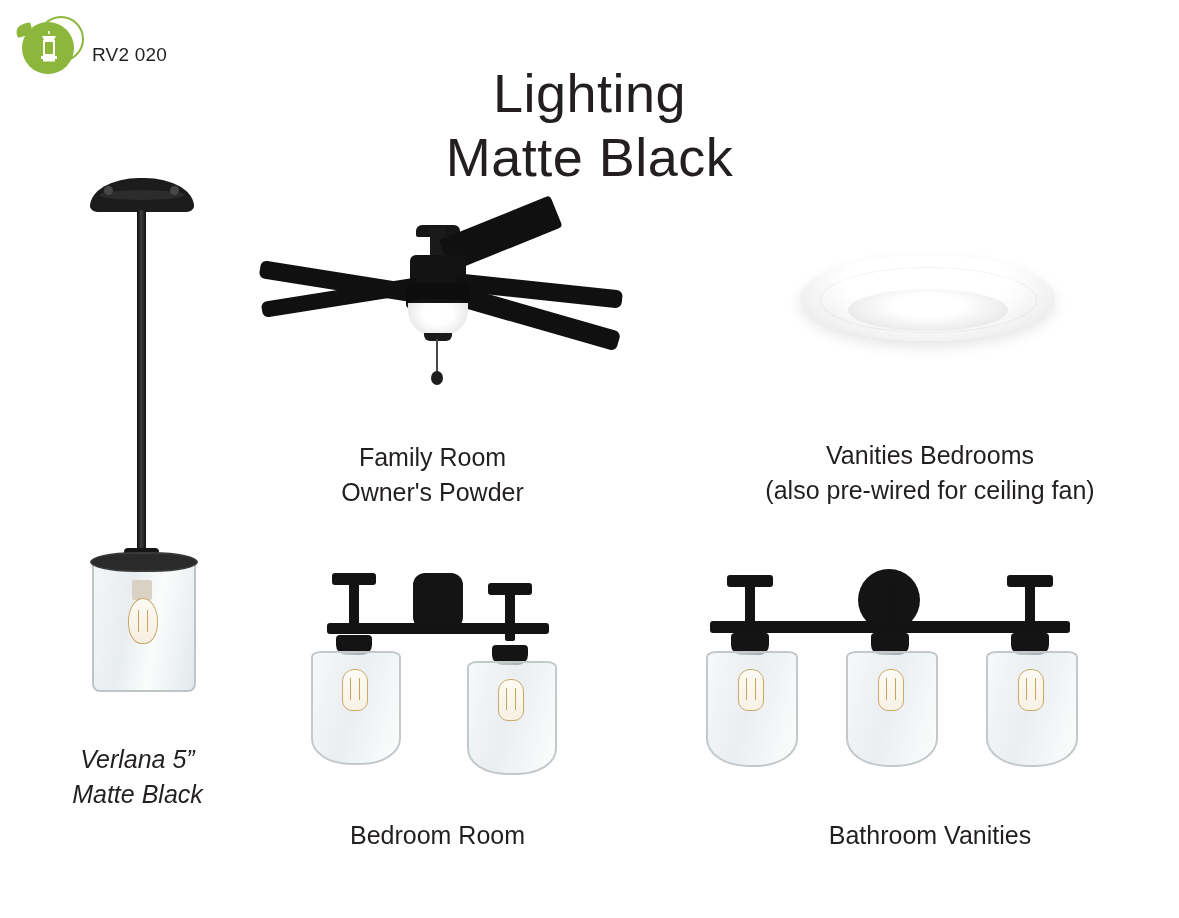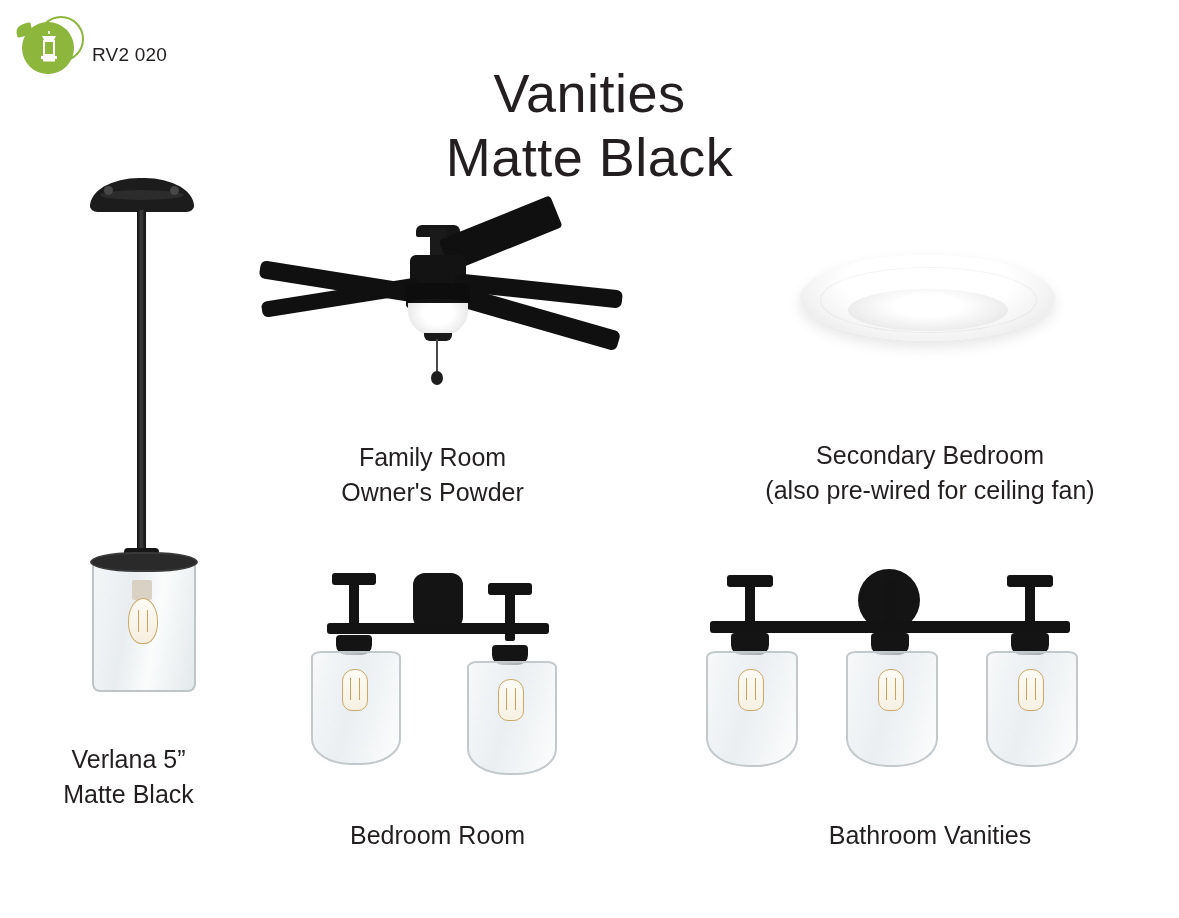--- a/index.html
+++ b/index.html
@@ -328,37 +328,37 @@
       <rect x="7" y="12" width="8" height="12" fill="#8cb63c"></rect>
       <rect x="3" y="26" width="16" height="3" fill="#ffffff"></rect>
       <rect x="5" y="29" width="12" height="2.5" fill="#ffffff"></rect>
     </svg>
   </div>
 </div>
 
 <div class="page-code">RV2 020</div>
 
 <div class="title-block">
-  <div class="title-line">Vanities</div>
+  <div class="title-line">Lighting</div>
   <div class="title-line">Matte Black</div>
 </div>
 
 <div class="figure pendant">
   <div class="canopy"></div>
   <div class="screw-l"></div>
   <div class="screw-r"></div>
   <div class="rod"></div>
   <div class="fitter"></div>
   <div class="glass"></div>
   <div class="glass-top"></div>
   <div class="socket"></div>
   <div class="bulb"></div>
   <div class="filament"></div>
 </div>
-<div class="caption" style="left:6px; top:742px; width:245px;">Verlana 5”
+<div class="caption" style="left:15px; top:742px; width:245px;font-style:italic;">Verlana 5”
 Matte Black</div>
 
 <div class="figure fan">
   <div class="mount"></div>
   <div class="downrod"></div>
   <div class="blade b5"></div>
   <div class="housing"></div>
   <div class="blade b1"></div>
   <div class="blade b2"></div>
   <div class="blade b3"></div>
@@ -371,21 +371,21 @@
   <div class="pullknob"></div>
 </div>
 <div class="caption" style="left:245px; top:440px; width:375px;">Family Room
 Owner's Powder</div>
 
 <div class="figure disk">
   <div class="outer"></div>
   <div class="rim"></div>
   <div class="inner"></div>
 </div>
-<div class="caption" style="left:680px; top:438px; width:500px;">Secondary Bedroom
+<div class="caption" style="left:680px; top:438px; width:500px;">Vanities Bedrooms
 (also pre-wired for ceiling fan)</div>
 
 <div class="figure vanity2">
   <div class="backplate"></div>
   <div class="capl"></div>
   <div class="capr"></div>
   <div class="stem-l"></div>
   <div class="stem-r"></div>
   <div class="bar"></div>
   <div class="socket-l"></div>

